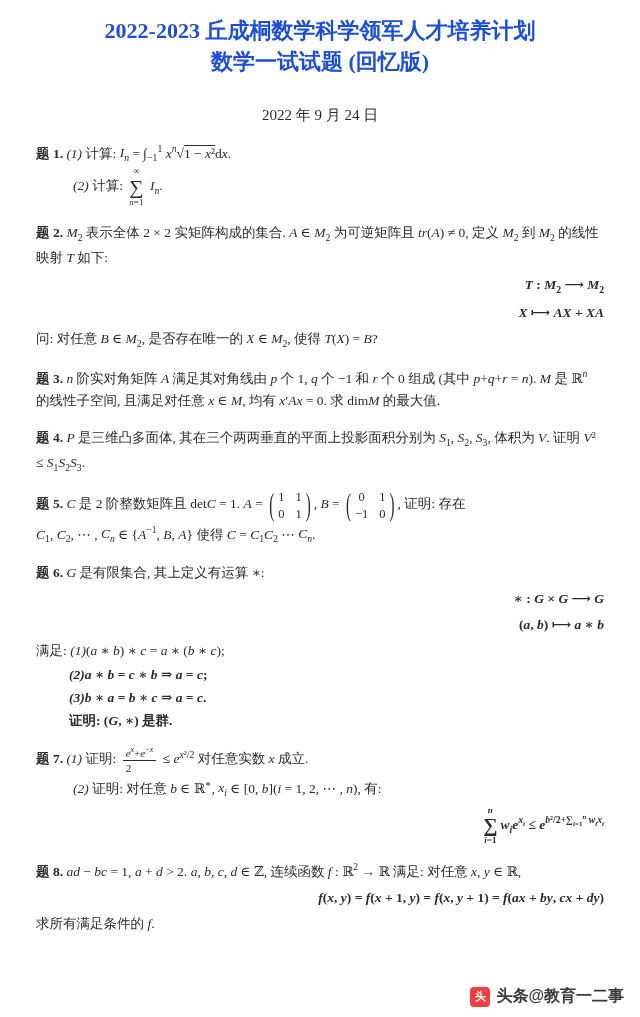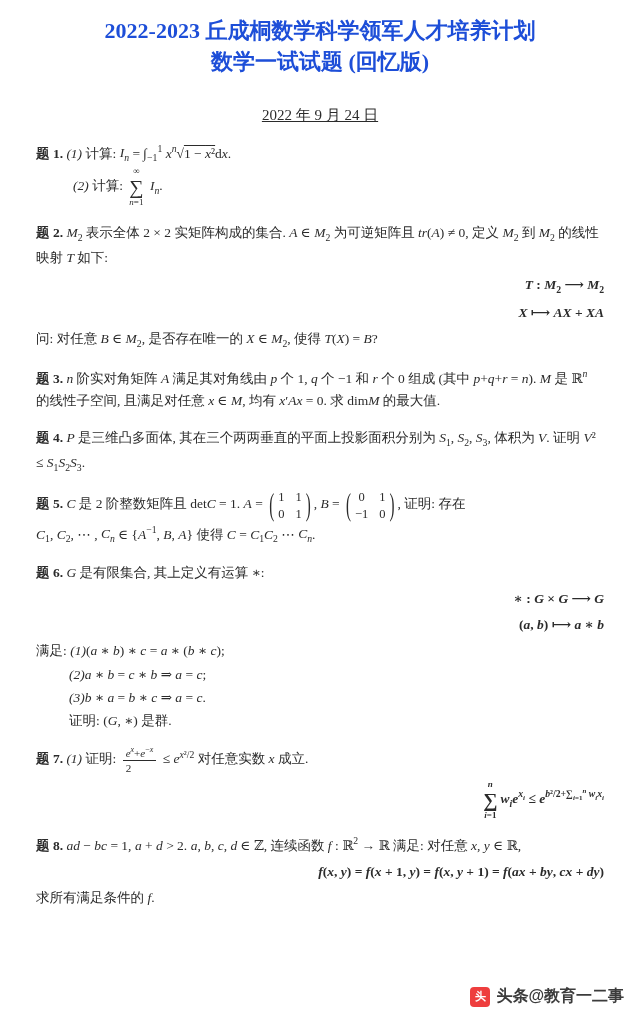--- a/index.html
+++ b/index.html
@@ -4,25 +4,25 @@
 <style>
   * { margin:0; padding:0; box-sizing:border-box; }
   html, body { background:#ffffff; }
   body {
     width:640px; height:1017px; overflow:hidden; position:relative;
     font-family:"Liberation Serif","DejaVu Serif",serif;
     color:#2b2b2b;
   }
   .page { padding:16px 36px 0 36px; }
   .title { text-align:center; font-weight:bold; font-size:22px; line-height:1.4; color:#1d4ed8; }
-  .date { text-align:center; font-size:15px; margin-top:28px; color:#2b2b2b;text-decoration:underline; }
+  .date { text-align:center; font-size:15px; margin-top:28px; color:#2b2b2b; }
   .problems { margin-top:16px; font-size:13.5px; line-height:1.72; }
   .prob { margin-bottom:13px; }
   .indent1 { margin-left:37px; }
-  .indent2 { margin-left:33px; }
+  .indent2 { margin-left:33px;font-weight:bold; }
   .display { text-align:right; margin:3px 0;font-weight:bold; }
   i { font-style:italic; }
   sub, sup { font-size:0.72em; }
   .ol { text-decoration:overline; }
   .bigop { display:inline-flex; flex-direction:column; align-items:center; vertical-align:middle; line-height:1; margin:0 3px; }
   .bigop .blim { font-size:9px; line-height:1.2; }
   .bigop .bop { font-size:20px; line-height:1; }
   .frac { display:inline-flex; flex-direction:column; align-items:flex-start; vertical-align:middle; font-size:0.82em; line-height:1.3; margin:0 3px; }
   .frac .num { border-bottom:1px solid #2b2b2b; padding:0 3px; }
   .frac .den { padding:0 3px; }
@@ -107,20 +107,21 @@
       <div class="indent2"><i>(2)</i><i>a</i> ∗ <i>b</i> = <i>c</i> ∗ <i>b</i> ⇒ <i>a</i> = <i>c</i>;</div>
       <div class="indent2"><i>(3)</i><i>b</i> ∗ <i>a</i> = <i>b</i> ∗ <i>c</i> ⇒ <i>a</i> = <i>c</i>.</div>
       <div class="indent2">证明: (<i>G</i>, ∗) 是群.</div>
     </div>
 
     <div class="prob">
       <div><b>题 7.</b> <i>(1)</i> 证明: <span class="frac">
             <span class="num"><i>e</i><sup><i>x</i></sup>+<i>e</i><sup>−<i>x</i></sup></span>
             <span class="den">2</span>
           </span> ≤ <i>e</i><sup><i>x</i>²/2</sup> 对任意实数 <i>x</i> 成立.</div>
+      <div class="indent1"><i>(2)</i> 证明: 对任意 <i>b</i> ∈ ℝ<sup>∗</sup>, <i>x<sub>i</sub></i> ∈ [0, <i>b</i>](<i>i</i> = 1, 2, ⋯ , <i>n</i>), 有:</div>
       <div class="display"><span class="bigop">
             <span class="blim"><i>n</i></span>
             <span class="bop">∑</span>
             <span class="blim"><i>i</i>=1</span>
           </span><i>w<sub>i</sub></i><i>e</i><sup><i>x<sub>i</sub></i></sup> ≤ <i>e</i><sup><i>b</i>²/2+∑<sub><i>i</i>=1</sub><sup><i>n</i></sup> <i>w<sub>i</sub>x<sub>i</sub></i></sup></div>
     </div>
 
     <div class="prob">
       <div><b>题 8.</b> <i>ad</i> − <i>bc</i> = 1, <i>a</i> + <i>d</i> &gt; 2. <i>a</i>, <i>b</i>, <i>c</i>, <i>d</i> ∈ ℤ, 连续函数 <i>f</i> : ℝ<sup>2</sup> → ℝ 满足: 对任意 <i>x</i>, <i>y</i> ∈ ℝ,</div>
       <div class="display"><i>f</i>(<i>x</i>, <i>y</i>) = <i>f</i>(<i>x</i> + 1, <i>y</i>) = <i>f</i>(<i>x</i>, <i>y</i> + 1) = <i>f</i>(<i>ax</i> + <i>by</i>, <i>cx</i> + <i>dy</i>)</div>

